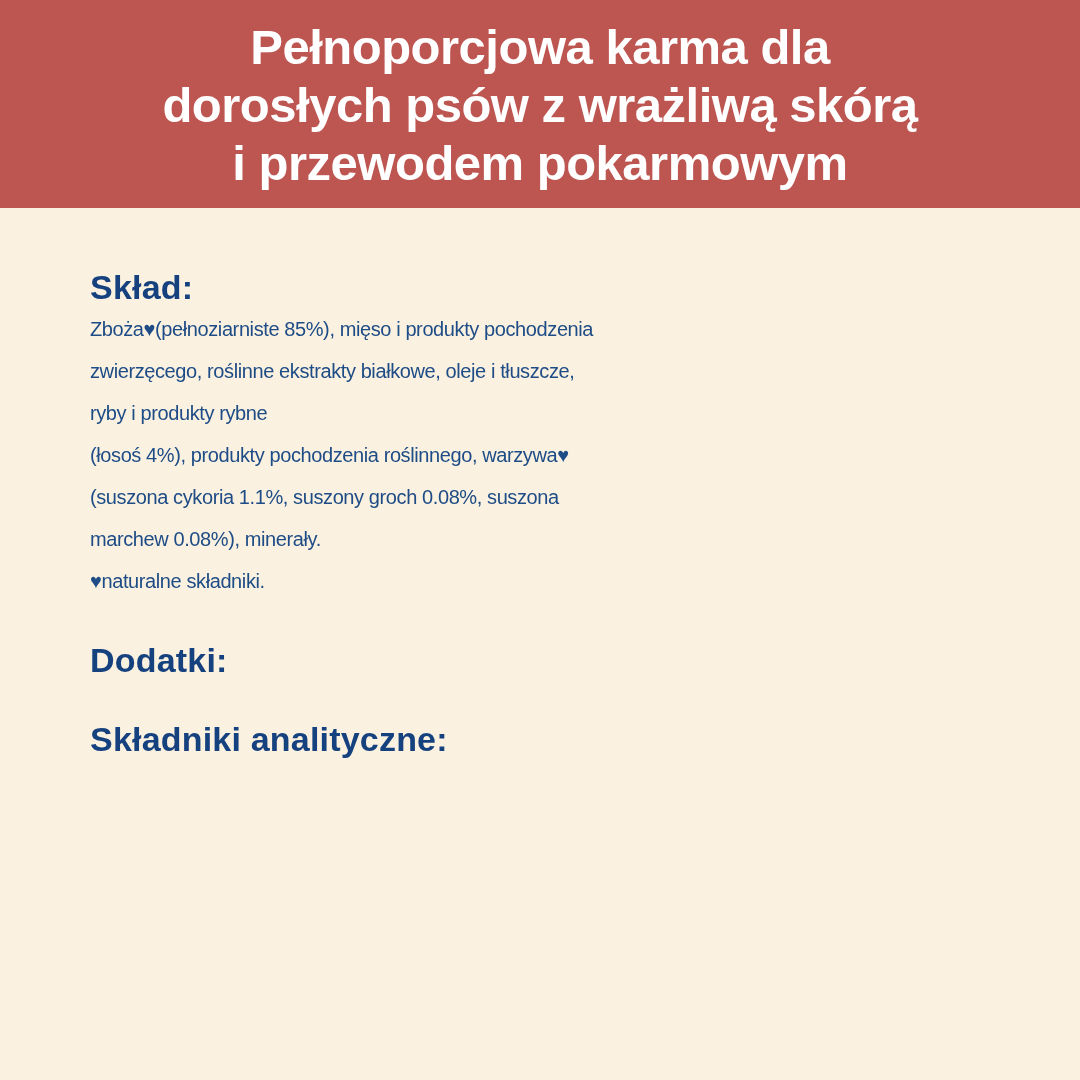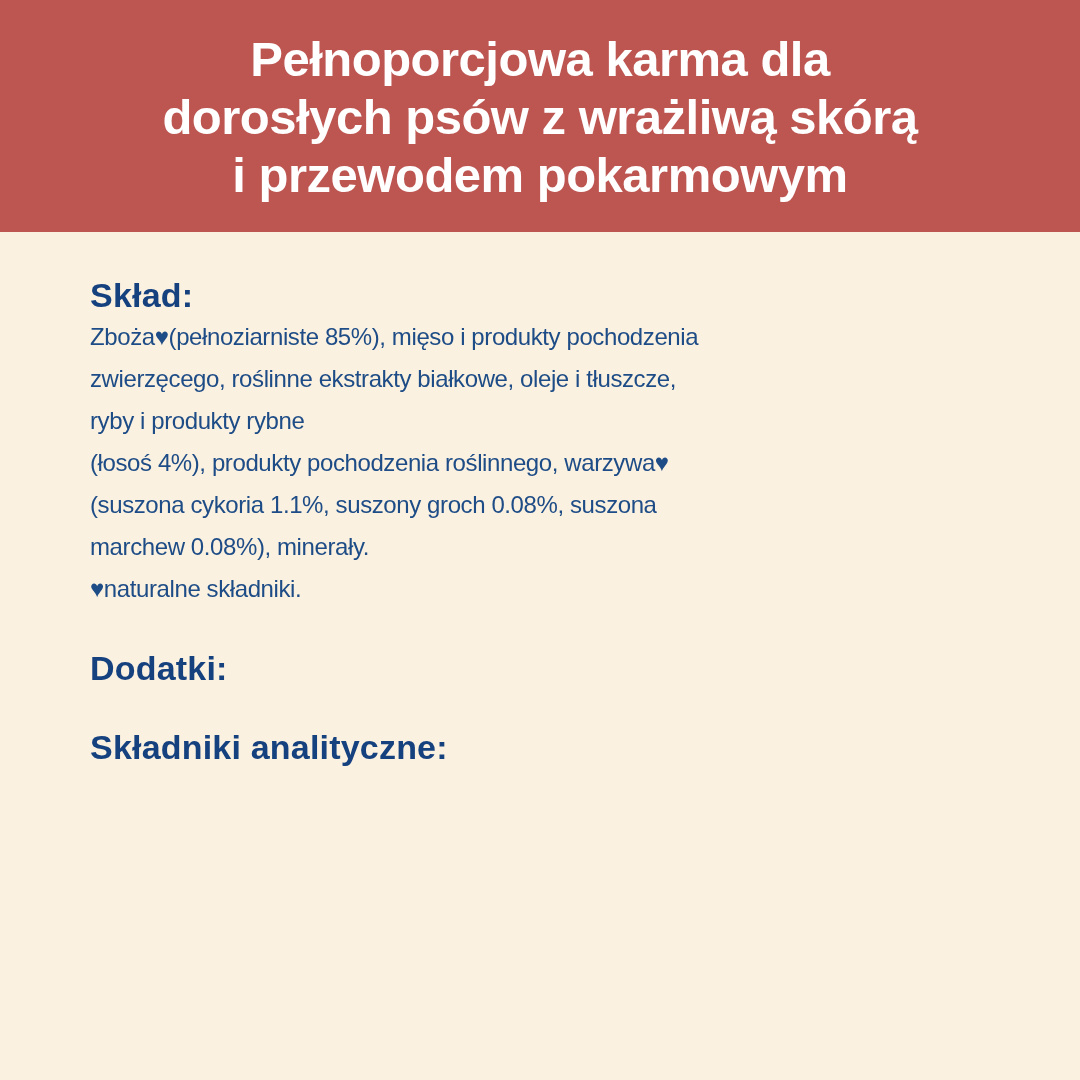--- a/index.html
+++ b/index.html
@@ -14,51 +14,51 @@
   .page {
     position: relative;
     width: 1080px;
     height: 1080px;
     background: var(--page-bg, #faf1e0);
     overflow: hidden;
     font-family: "Liberation Sans", "DejaVu Sans", sans-serif;
   }
   .banner {
     width: 1080px;
-    height: 232px;
+    height: 208px;
     background: var(--header-bg, #bd5551);
     display: flex;
     align-items: center;
     justify-content: center;
   }
   .banner h1 {
     color: var(--header-text, #ffffff);
     font-size: 49px;
     font-weight: bold;
     line-height: 58px;
     letter-spacing: -0.5px;
     text-align: center;
     white-space: pre-line;
     margin-top: 2px;
   }
   .content {
     padding: 0 40px 0 90px;
     color: var(--body-text, #1e4c86);
   }
   .section { margin-top: 37px; }
-  .section:first-child { margin-top: 42px; }
+  .section:first-child { margin-top: 58px; }
   .section h2 {
     color: var(--heading-text, #16417f);
     font-size: 34px;
     font-weight: bold;
     line-height: 42px;
     letter-spacing: 0.2px;
   }
   .section p {
-    font-size: 24px;
+    font-size: 20px;
     font-weight: normal;
     line-height: 42px;
     letter-spacing: -0.4px;
     white-space: pre-line;
   }
 </style>
 </head>
 <body>
 
 <div class="page">

